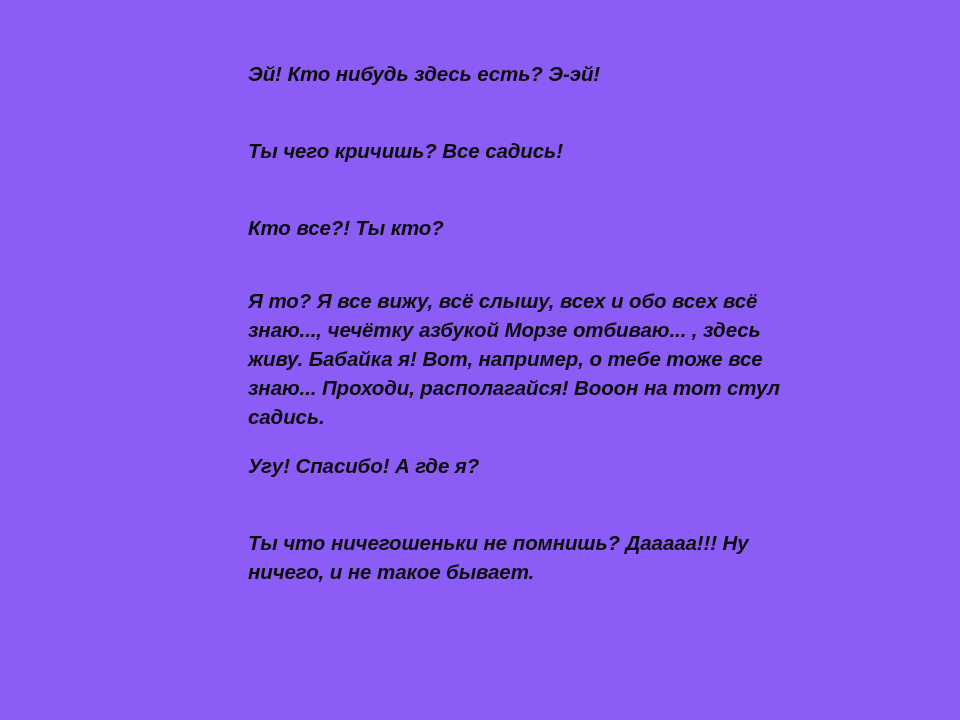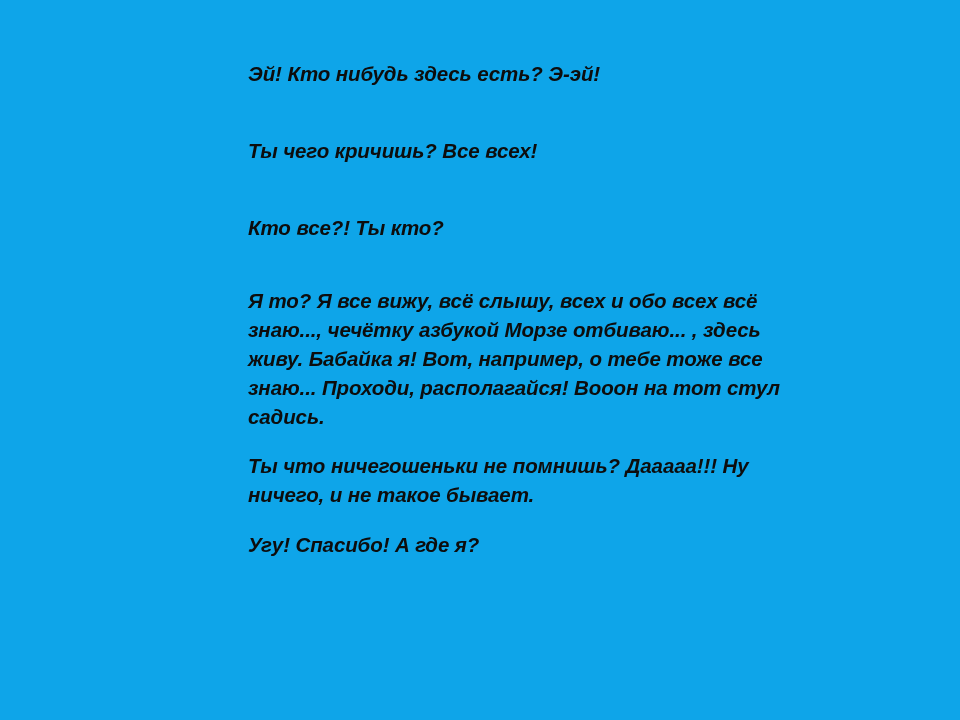--- a/index.html
+++ b/index.html
@@ -10,21 +10,21 @@
     width: 960px;
     height: 720px;
     background: #fbe8d9;
     font-family: "Liberation Sans", sans-serif;
     overflow: hidden;
   }
   .slide {
     position: relative;
     width: 960px;
     height: 720px;
-    background: #0ea5e9;
+    background: #8b5cf6;
     box-sizing: border-box;
   }
   .content {
     position: absolute;
     left: 248px;
     top: 38px;
     width: 560px;
   }
   .para {
     font-family: "Liberation Sans", sans-serif;
@@ -42,19 +42,19 @@
   .gap-4 { }
   .gap-5 { margin-bottom: 48px; }
   .gap-6 { margin-bottom: 0; }
 </style>
 </head>
 <body>
 
 <div class="slide">
   <div class="content">
     <p class="para gap-1">Эй! Кто нибудь здесь есть? Э-эй!</p>
-    <p class="para gap-2">Ты чего кричишь? Все всех!</p>
+    <p class="para gap-2">Ты чего кричишь? Все садись!</p>
     <p class="para gap-3">Кто все?! Ты кто?</p>
     <p class="para gap-4">Я то? Я все вижу, всё слышу, всех и обо всех всё знаю..., чечётку азбукой Морзе отбиваю... , здесь живу. Бабайка я! Вот, например, о тебе тоже все знаю... Проходи, располагайся! Вооон на тот стул садись.</p>
+    <p class="para gap-5">Угу! Спасибо! А где я?</p>
     <p class="para gap-6">Ты что ничегошеньки не помнишь? Дааааа!!! Ну ничего, и не такое бывает.</p>
-    <p class="para gap-5">Угу! Спасибо! А где я?</p>
   </div>
 </div>
 
 </body></html>

